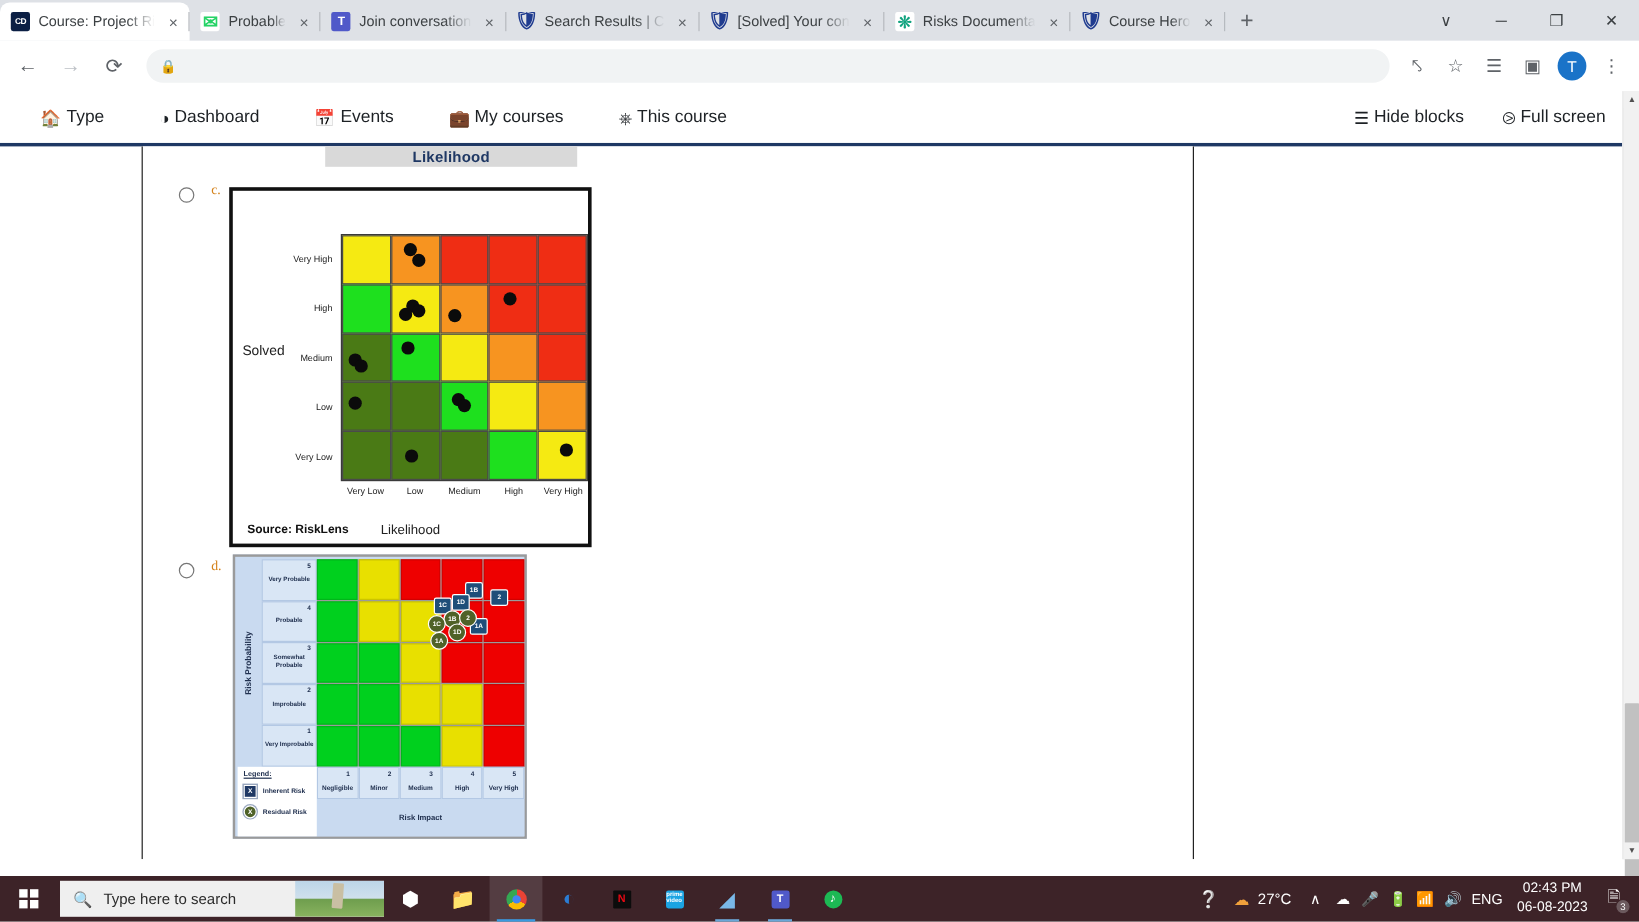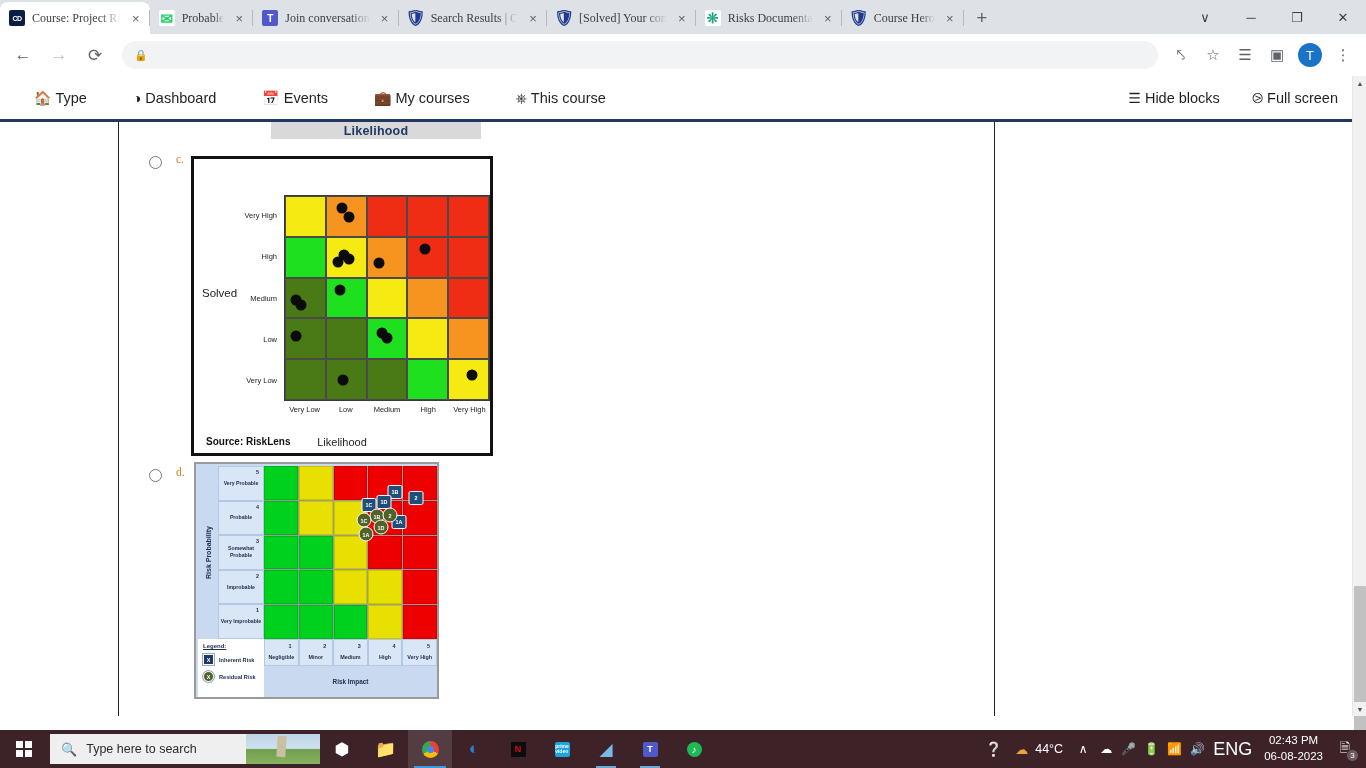--- a/index.html
+++ b/index.html
@@ -36,21 +36,20 @@
   }
   .fav-course { background: #0b1f44; font-size: 7px; letter-spacing: -0.5px; }
   .fav-wa { background: #ffffff; color: #25D366; font-size: 15px; line-height: 1; }
   .fav-teams { background: #5059c9; font-size: 10px; }
   .fav-shield { background: transparent; color: #1f3b8f; font-size: 16px; line-height: 1; }
   .fav-gpt { background: #ffffff; color: #10a37f; font-size: 14px; line-height: 1; }
   .tab-title {
     flex: 1 1 auto; overflow: hidden; max-width: 112px;
     -webkit-mask-image: linear-gradient(to right, #000 76%, transparent 100%);
     mask-image: linear-gradient(to right, #000 76%, transparent 100%);
-    font-family: Liberation Serif, serif;
   }
   .tab-close {
     width: 16px; height: 16px; flex: 0 0 16px; border-radius: 50%;
     display: flex; align-items: center; justify-content: center;
     font-size: 13px; color: #5f6368; line-height: 1;
   }
   .tab-new {
     width: 28px; height: 28px; margin-left: 4px; margin-bottom: 2px;
     display: flex; align-items: center; justify-content: center;
     font-size: 19px; color: #5f6368; border-radius: 50%;
@@ -745,29 +744,29 @@
     <span class="sq-ico" style="background:#5059c9;border-radius:2px;">T</span>
   </div>
   <div class="tb-app">
     <span class="sq-ico" style="background:#1db954;border-radius:50%;font-size:10px;">♪</span>
   </div>
 
   <div class="tray">
     <div class="tray-ico" style="color:#3fa2e0;font-size:14px;">❔</div>
     <div class="tray-weather">
       <span style="color:#f0a13c;font-size:13px;">☁</span>
-      <span>44°C</span>
+      <span>27°C</span>
     </div>
     <div class="tray-ico">∧</div>
     <div class="tray-ico">☁</div>
     <div class="tray-ico">🎤</div>
     <div class="tray-ico">🔋</div>
     <div class="tray-ico">📶</div>
     <div class="tray-ico">🔊</div>
-    <div class="tray-ico" style="font-size:18px;">ENG</div>
+    <div class="tray-ico" style="font-size:12px;">ENG</div>
     <div class="tray-clock">
       <span>02:43 PM</span>
       <span>06-08-2023</span>
     </div>
     <div class="notif-badge">🗎
       <span class="notif-count">3</span>
     </div>
   </div>
 </div>
 

